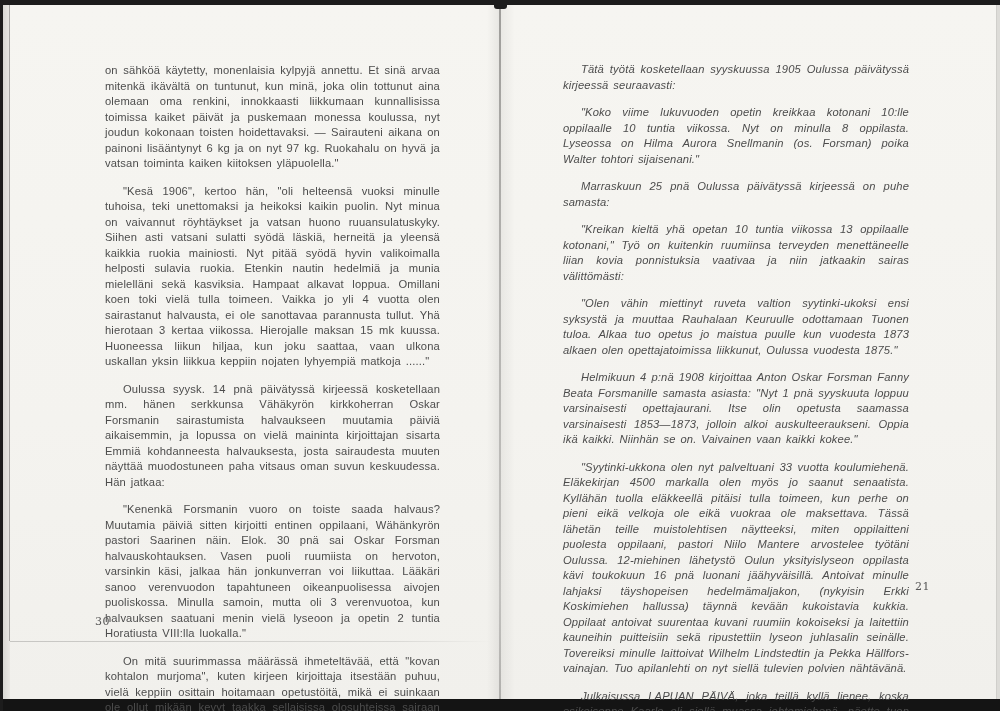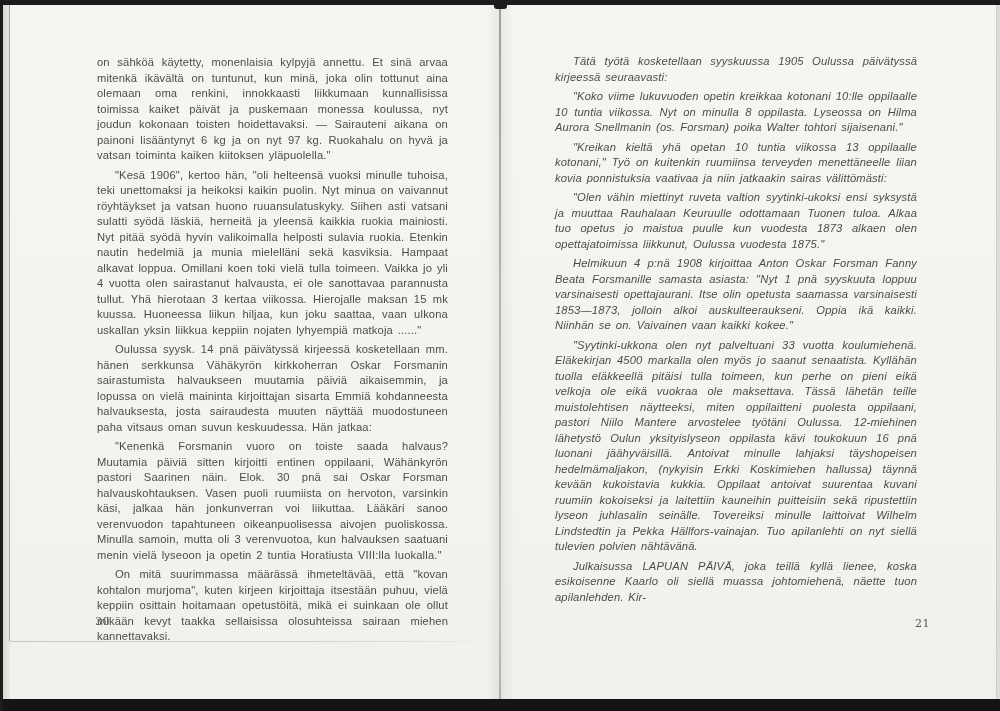--- a/index.html
+++ b/index.html
@@ -47,32 +47,32 @@
     position:absolute;
     color:#4c4c4c;
     font-size:11.2px;
     line-height:15.5px;
     text-align:justify;
     letter-spacing:0.15px;
     word-spacing:1.6px;
   }
   .page-text.left  { left:93px;  top:51px; width:359px; }
   .page-text.right { left:551px; top:50px; width:370px;font-style:italic; }
-  .page-text p { margin:4px; }
+  .page-text p { margin:12px; }
   .page-text p.ind { text-indent:18px; }
 
   .page-number {
     position:absolute;
     font-family:"DejaVu Serif", serif;
     font-size:11px;
     color:#565656;
     letter-spacing:0.5px;
   }
   .page-number.left  { left:95px;  top:615px; }
-  .page-number.right { left:915px; top:617px;text-align:center; }
+  .page-number.right { left:915px; top:580px;text-align:center; }
 </style>
 </head>
 <body>
 
 <div class="page left"></div>
 <div class="page right"></div>
 
 <div class="gutter-shadow-l"></div>
 <div class="gutter-shadow-r"></div>
 <div class="book-gutter"></div>
@@ -91,19 +91,20 @@
   <p class="ind">"Kesä 1906", kertoo hän, "oli helteensä vuoksi minulle tuhoisa, teki unettomaksi ja heikoksi kaikin puolin. Nyt minua on vaivannut röyhtäykset ja vatsan huono ruuansulatuskyky. Siihen asti vatsani sulatti syödä läskiä, herneitä ja yleensä kaikkia ruokia mainiosti. Nyt pitää syödä hyvin valikoimalla helposti sulavia ruokia. Etenkin nautin hedelmiä ja munia mielelläni sekä kasviksia. Hampaat alkavat loppua. Omillani koen toki vielä tulla toimeen. Vaikka jo yli 4 vuotta olen sairastanut halvausta, ei ole sanottavaa parannusta tullut. Yhä hierotaan 3 kertaa viikossa. Hierojalle maksan 15 mk kuussa. Huoneessa liikun hiljaa, kun joku saattaa, vaan ulkona uskallan yksin liikkua keppiin nojaten lyhyempiä matkoja ......"</p>
   <p class="ind">Oulussa syysk. 14 pnä päivätyssä kirjeessä kosketellaan mm. hänen serkkunsa Vähäkyrön kirkkoherran Oskar Forsmanin sairastumista halvaukseen muutamia päiviä aikaisemmin, ja lopussa on vielä maininta kirjoittajan sisarta Emmiä kohdanneesta halvauksesta, josta sairaudesta muuten näyttää muodostuneen paha vitsaus oman suvun keskuudessa. Hän jatkaa:</p>
   <p class="ind">"Kenenkä Forsmanin vuoro on toiste saada halvaus? Muutamia päiviä sitten kirjoitti entinen oppilaani, Wähänkyrön pastori Saarinen näin. Elok. 30 pnä sai Oskar Forsman halvauskohtauksen. Vasen puoli ruumiista on hervoton, varsinkin käsi, jalkaa hän jonkunverran voi liikuttaa. Lääkäri sanoo verenvuodon tapahtuneen oikeanpuolisessa aivojen puoliskossa. Minulla samoin, mutta oli 3 verenvuotoa, kun halvauksen saatuani menin vielä lyseoon ja opetin 2 tuntia Horatiusta VIII:lla luokalla."</p>
   <p class="ind">On mitä suurimmassa määrässä ihmeteltävää, että "kovan kohtalon murjoma", kuten kirjeen kirjoittaja itsestään puhuu, vielä keppiin osittain hoitamaan opetustöitä, mikä ei suinkaan ole ollut mikään kevyt taakka sellaisissa olosuhteissa sairaan miehen kannettavaksi.</p>
 </div>
 <div class="page-number left">30</div>
 
 <div class="page-text right">
   <p class="ind">Tätä työtä kosketellaan syyskuussa 1905 Oulussa päivätyssä kirjeessä seuraavasti:</p>
   <p class="ind">"Koko viime lukuvuoden opetin kreikkaa kotonani 10:lle oppilaalle 10 tuntia viikossa. Nyt on minulla 8 oppilasta. Lyseossa on Hilma Aurora Snellmanin (os. Forsman) poika Walter tohtori sijaisenani."</p>
+  <p class="ind">Marraskuun 25 pnä Oulussa päivätyssä kirjeessä on puhe samasta:</p>
   <p class="ind">"Kreikan kieltä yhä opetan 10 tuntia viikossa 13 oppilaalle kotonani," Työ on kuitenkin ruumiinsa terveyden menettäneelle liian kovia ponnistuksia vaativaa ja niin jatkaakin sairas välittömästi:</p>
   <p class="ind">"Olen vähin miettinyt ruveta valtion syytinki-ukoksi ensi syksystä ja muuttaa Rauhalaan Keuruulle odottamaan Tuonen tuloa. Alkaa tuo opetus jo maistua puulle kun vuodesta 1873 alkaen olen opettajatoimissa liikkunut, Oulussa vuodesta 1875."</p>
   <p class="ind">Helmikuun 4 p:nä 1908 kirjoittaa Anton Oskar Forsman Fanny Beata Forsmanille samasta asiasta: "Nyt 1 pnä syyskuuta loppuu varsinaisesti opettajaurani. Itse olin opetusta saamassa varsinaisesti 1853—1873, jolloin alkoi auskulteeraukseni. Oppia ikä kaikki. Niinhän se on. Vaivainen vaan kaikki kokee."</p>
   <p class="ind">"Syytinki-ukkona olen nyt palveltuani 33 vuotta koulumiehenä. Eläkekirjan 4500 markalla olen myös jo saanut senaatista. Kyllähän tuolla eläkkeellä pitäisi tulla toimeen, kun perhe on pieni eikä velkoja ole eikä vuokraa ole maksettava. Tässä lähetän teille muistolehtisen näytteeksi, miten oppilaitteni puolesta oppilaani, pastori Niilo Mantere arvostelee työtäni Oulussa. 12-miehinen lähetystö Oulun yksityislyseon oppilasta kävi toukokuun 16 pnä luonani jäähyväisillä. Antoivat minulle lahjaksi täyshopeisen hedelmämaljakon, (nykyisin Erkki Koskimiehen hallussa) täynnä kevään kukoistavia kukkia. Oppilaat antoivat suurentaa kuvani ruumiin kokoiseksi ja laitettiin kauneihin puitteisiin sekä ripustettiin lyseon juhlasalin seinälle. Tovereiksi minulle laittoivat Wilhelm Lindstedtin ja Pekka Hällfors-vainajan. Tuo apilanlehti on nyt siellä tulevien polvien nähtävänä.</p>
   <p class="ind">Julkaisussa LAPUAN PÄIVÄ, joka teillä kyllä lienee, koska esikoisenne Kaarlo oli siellä muassa johtomiehenä, näette tuon apilanlehden. Kir-</p>
 </div>
 <div class="page-number right">21</div>
 
 </body></html>

